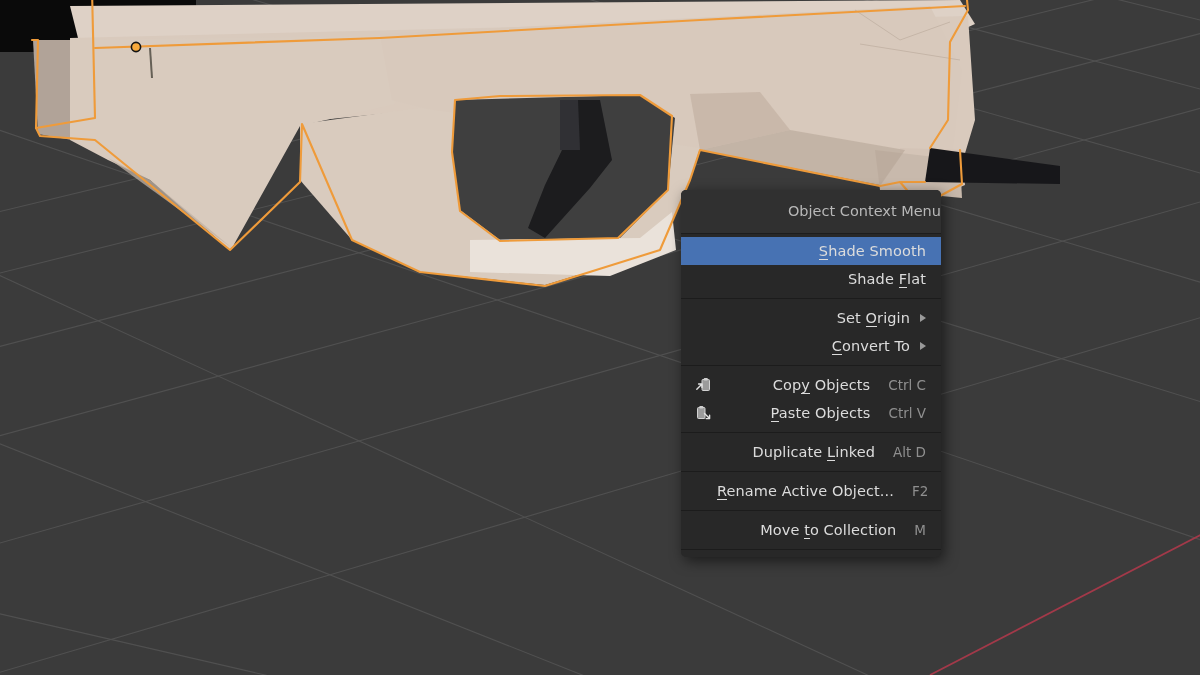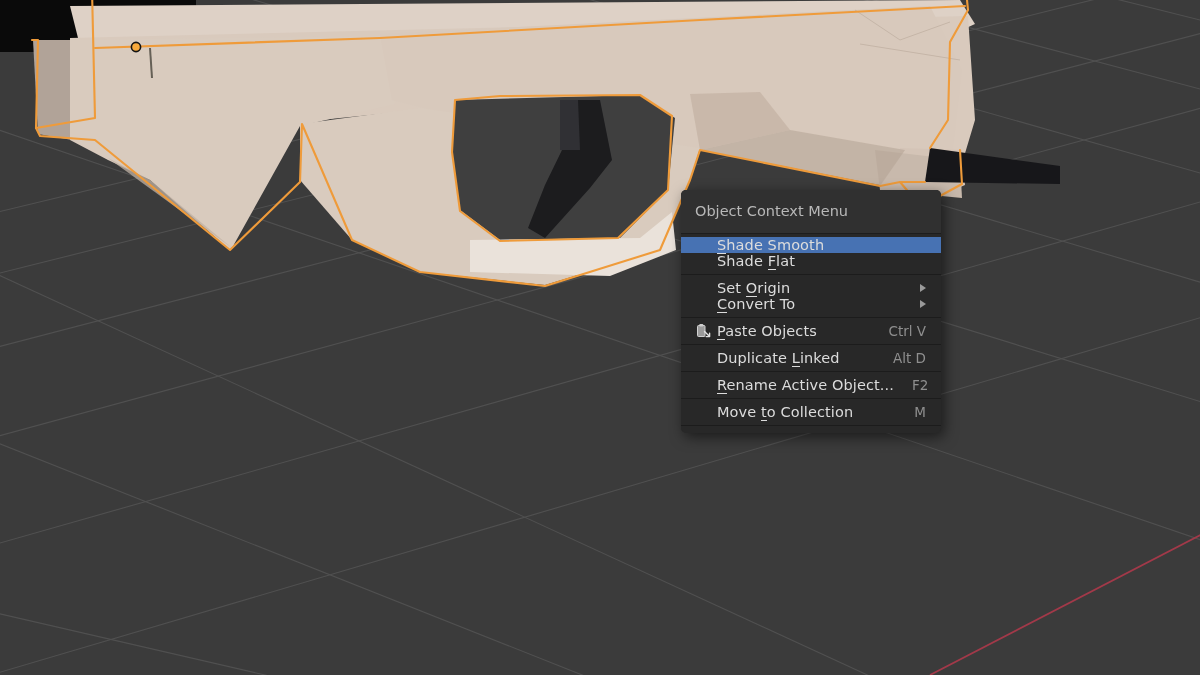--- a/index.html
+++ b/index.html
@@ -14,31 +14,32 @@
 
   
   #ctx-menu{
     position:absolute;left:681px;top:190px;width:260px;
     background:#282828;
     border-radius:5px;
     box-shadow:3px 4px 14px rgba(0,0,0,.55);
     overflow:hidden;
     z-index:40;
     padding-bottom:2px;
+    text-align:right;
   }
   .menu-title{
     height:43px;line-height:43px;
     padding-left:14px;
     color:#b8b8b8;font-size:14.5px;
     background:#303030;
     border-bottom:1px solid #1d1d1d;
   }
   .menu-body{padding-top:3px;}
   .mi{
-    position:relative;height:16px;display:flex;align-items:center;
+    position:relative;height:28px;display:flex;align-items:center;
     color:#dcdcdc;font-size:14.5px;
     padding:0 15px 0 10px;
     white-space:nowrap;
   }
   .mi.sel{background:#4772b3;}
   .mi .ico{
     width:24px;min-width:24px;height:18px;display:flex;
     align-items:center;justify-content:center;
     margin-right:2px;
   }
@@ -181,20 +182,32 @@
         <div class="mi">
         <span class="ico blank"></span>
         <span class="lbl"><u>C</u>onvert To</span>
 
         <span class="arrow"></span>
       </div>
         <div class="sep"></div>
         <div class="mi">
         <span class="ico">
             <svg width="17" height="17" viewBox="0 0 17 17">
+      <rect x="7" y="2.5" width="7.5" height="11" rx="1" fill="#9b9b9b" stroke="#d2d2d2" stroke-width="1"></rect>
+      <rect x="8.8" y="1" width="4" height="2.6" rx=".8" fill="#cfcfcf"></rect>
+      <path d="M1.8 12.2 L7 7 M7 7 L3.6 7 M7 7 L7 10.4" stroke="#e2e2e2" stroke-width="1.4" fill="none" stroke-linecap="round"></path>
+    </svg>
+          </span>
+        <span class="lbl">Cop<u>y</u> Objects</span>
+        <span class="sc">Ctrl C</span>
+
+      </div>
+        <div class="mi">
+        <span class="ico">
+            <svg width="17" height="17" viewBox="0 0 17 17">
       <rect x="2.5" y="2.5" width="7.5" height="11" rx="1" fill="#9b9b9b" stroke="#d2d2d2" stroke-width="1"></rect>
       <rect x="4.3" y="1" width="4" height="2.6" rx=".8" fill="#cfcfcf"></rect>
       <path d="M9.5 8.5 L14.6 13.6 M14.6 13.6 L11.1 13.6 M14.6 13.6 L14.6 10.2" stroke="#e2e2e2" stroke-width="1.4" fill="none" stroke-linecap="round"></path>
     </svg>
           </span>
         <span class="lbl"><u>P</u>aste Objects</span>
         <span class="sc">Ctrl V</span>
 
       </div>
         <div class="sep"></div>

